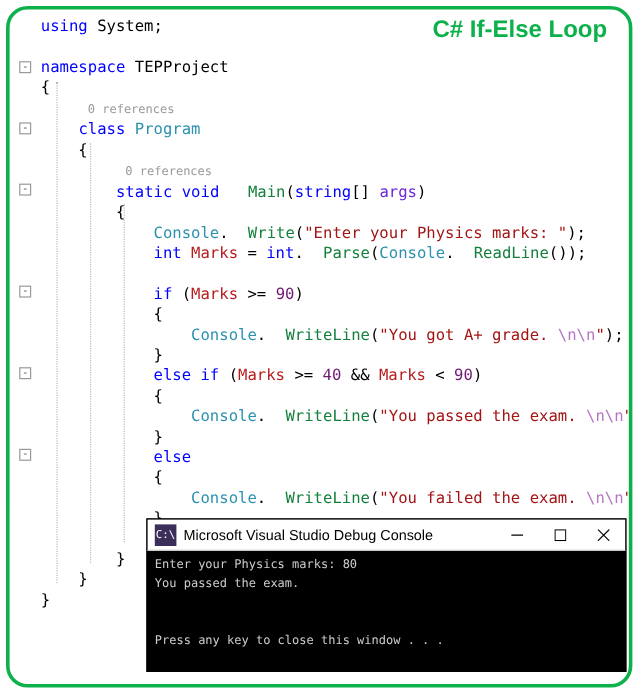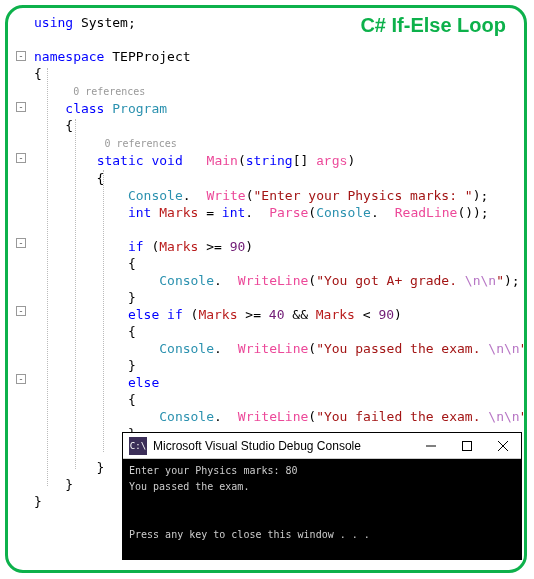--- a/index.html
+++ b/index.html
@@ -26,24 +26,24 @@
   line-height: 8px; text-align: center; color: #555;
 }
 .guideline {
   position: absolute; top: 0; bottom: 0; border-left: 1px dotted #bbb;
 }
 .code { position: absolute; left: 20px; top: 0; }
 .kw { color: #0000ff; text-align: center; }
 .cls { color: #2b91af; }
 .str { color: #a31515; }
 .esc { color: #b776c5; }
-.mtd { color: #ec4899; padding-left: 16px; }
+.mtd { color: #15803d; padding-left: 16px; }
 .ref { color: #999; font-size: 10px; }
 .var { color: #b91c1c; }
-.param { color: #ec4899; font-family: Liberation Mono, monospace; }
+.param { color: #6d28d9; }
 .numc { color: #701a75; }
 
 .console {
   position: absolute; bottom: 10px; left: 114px; width: 400px; height: 128px;
   border: 1px solid #000; background: #000;
 }
 .console-titlebar {
   height: 26px; background: #fff; display: flex; align-items: center;
   font-family: "Segoe UI", Arial, sans-serif; font-size: 12px;
   border-bottom: 1px solid #ccc;

